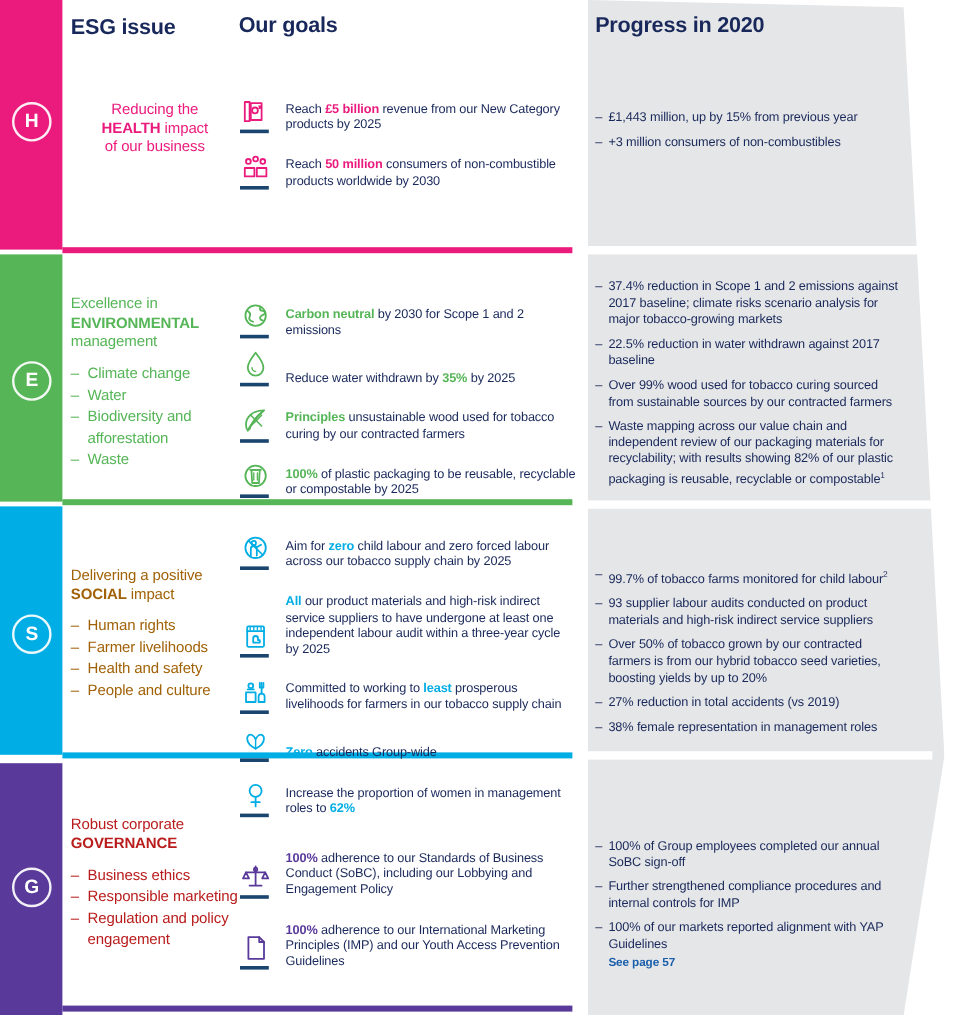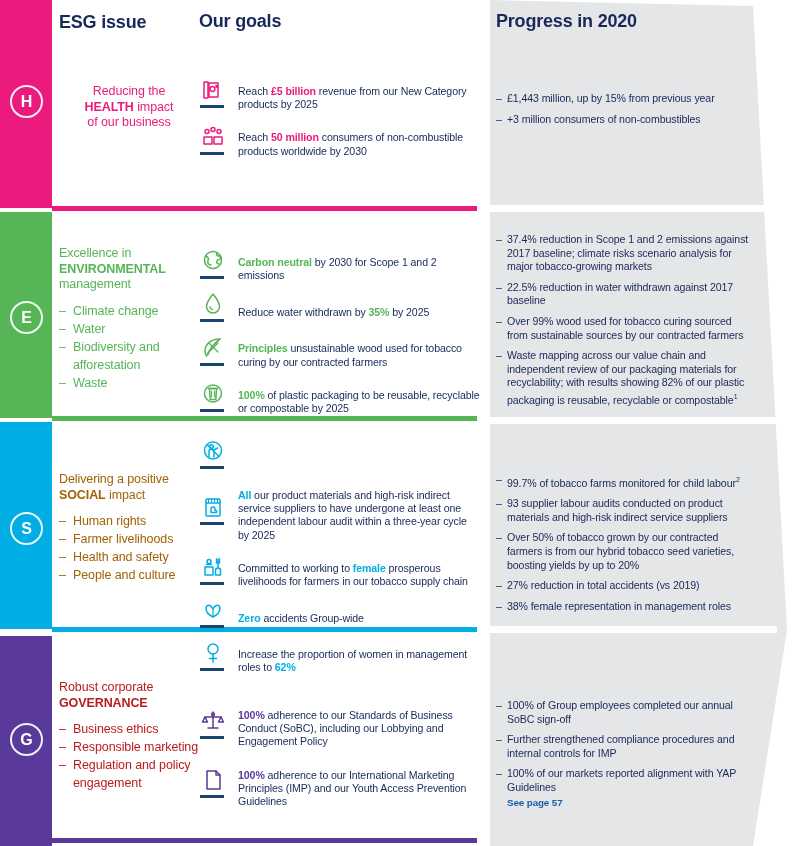--- a/index.html
+++ b/index.html
@@ -121,21 +121,21 @@
     left: 200px;
     width: 280px;
   }
   .goals.h { top: 74px; }
   .goals.e { top: 245px; }
   .goals.s { top: 438px; }
   .goals.g { top: 698px; }
 
   .goal-row {
     display: flex;
-    align-items: center;
+    align-items: flex-end;
     margin-bottom: 9px;
   }
   .goal-icon-wrap {
     width: 30px;
     flex: 0 0 30px;
     margin-right: 8px;
     display: flex;
     flex-direction: column;
     align-items: flex-start;
   }
@@ -334,20 +334,21 @@
           <span>
             <svg width="26" height="26" viewBox="0 0 26 26" fill="none" stroke="#00ade4" stroke-width="1.5" stroke-linecap="round" stroke-linejoin="round">
               <circle cx="13" cy="12.5" r="8.5"></circle>
               <circle cx="11.5" cy="8.5" r="1.8"></circle>
               <path d="M9 19v-5.5a2.5 2.5 0 0 1 5 0V19M14 12l3.5-2"></path>
               <path d="M7 6.5l12 12" stroke-width="1.4"></path>
             </svg>
           </span>
           <div class="goal-rule"></div>
         </div>
+        <div class="goal-text">Aim for <b style="color:#00ade4">zero</b> child labour and zero forced labour across our tobacco supply chain by 2025</div>
       </div>
       <div class="goal-row">
         <div class="goal-icon-wrap">
           <span>
             <svg width="26" height="26" viewBox="0 0 26 26" fill="none" stroke="#00ade4" stroke-width="1.5" stroke-linecap="round" stroke-linejoin="round">
               <rect x="6" y="5" width="14" height="17" rx="1"></rect>
               <path d="M6 9h14"></path>
               <path d="M8.5 5v3M11.5 5v3M14.5 5v3M17.5 5v3" stroke-width="1.1"></path>
               <path d="M11 18.5v-3.5a2 2 0 0 1 4 0v1.5h1.5v2z"></path>
             </svg>
@@ -363,21 +364,21 @@
               <rect x="5" y="13" width="8" height="8"></rect>
               <circle cx="9" cy="7.5" r="2"></circle>
               <path d="M6.5 10.5h5"></path>
               <path d="M18 5v9"></path>
               <path d="M16.5 5v4h3V5"></path>
               <path d="M18 14c1.5 0 2.5 1 2.5 2.5V21h-5v-4.5C15.5 15 16.5 14 18 14z"></path>
             </svg>
           </span>
           <div class="goal-rule"></div>
         </div>
-        <div class="goal-text">Committed to working to <b style="color:#00ade4">female</b> prosperous livelihoods for farmers in our tobacco supply chain</div>
+        <div class="goal-text">Committed to working to <b style="color:#00ade4">least</b> prosperous livelihoods for farmers in our tobacco supply chain</div>
       </div>
       <div class="goal-row">
         <div class="goal-icon-wrap">
           <span>
             <svg width="26" height="26" viewBox="0 0 26 26" fill="none" stroke="#00ade4" stroke-width="1.5" stroke-linecap="round" stroke-linejoin="round">
               <path d="M13 20c-4-2-7-5-7-8.5C6 9 8 7.5 10 8.5c1.2.6 2.2 2 3 3.5.8-1.5 1.8-2.9 3-3.5 2-1 4 .5 4 3C20 15 17 18 13 20z"></path>
               <path d="M13 12v8" stroke-width="1.2"></path>
             </svg>
           </span>
           <div class="goal-rule"></div>

